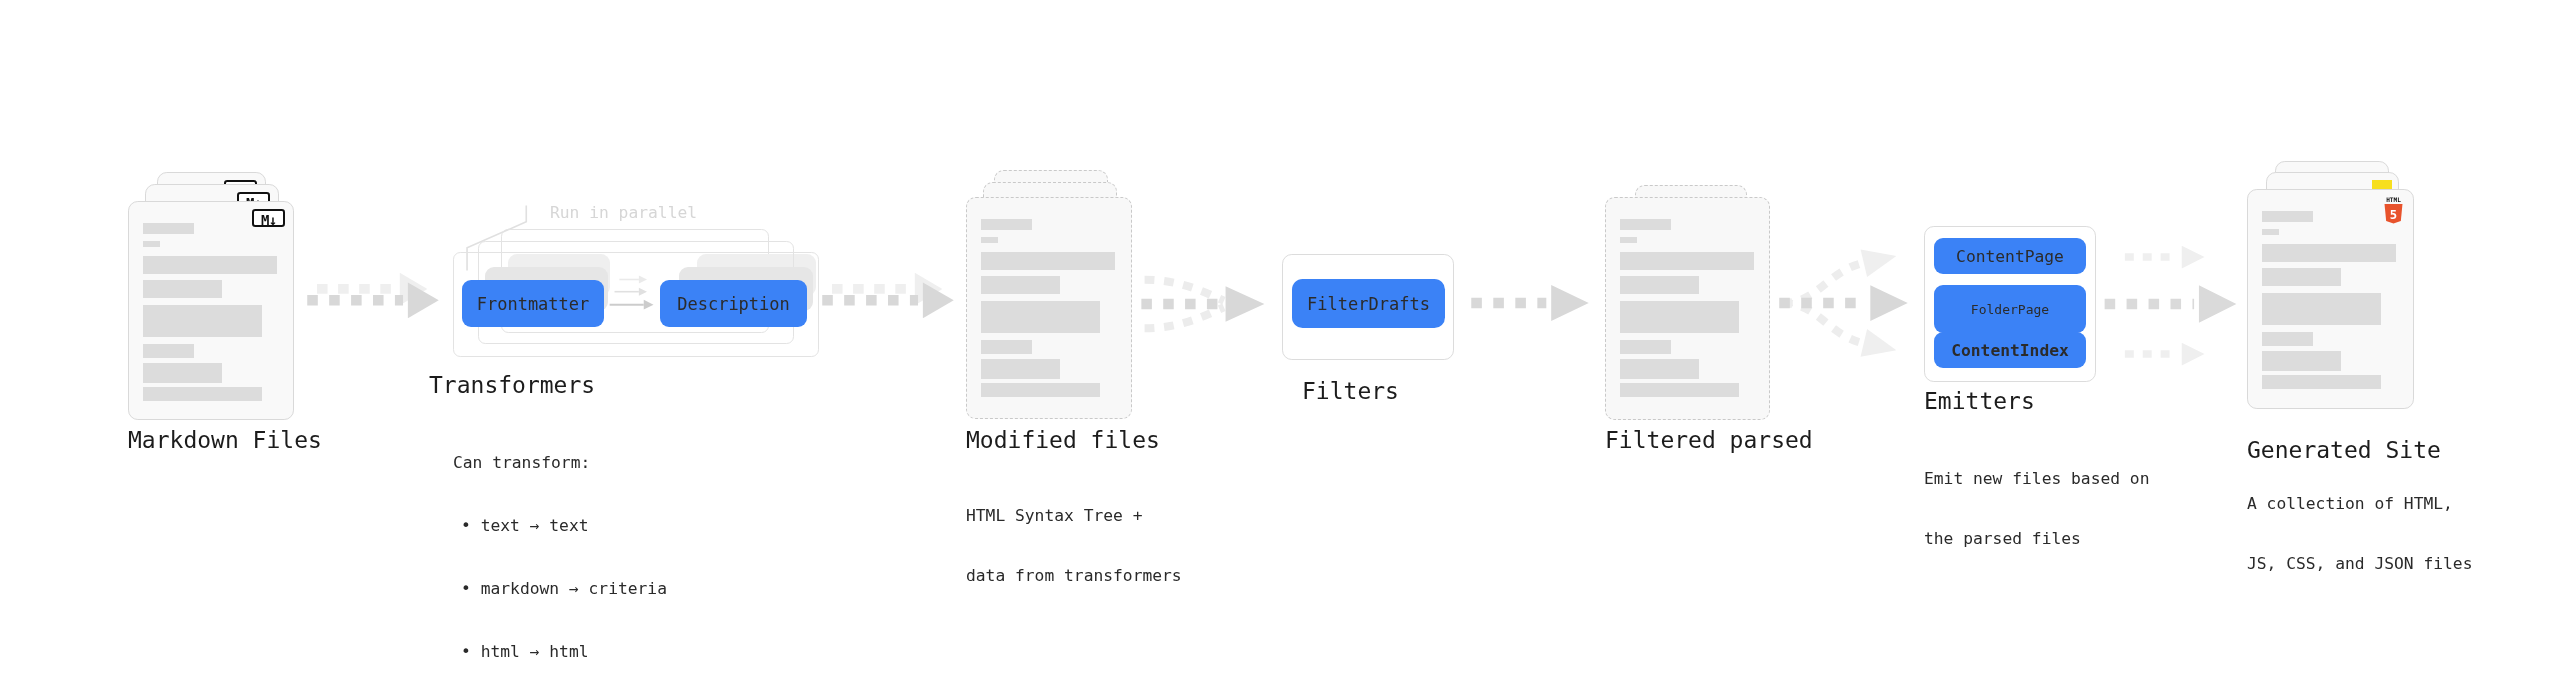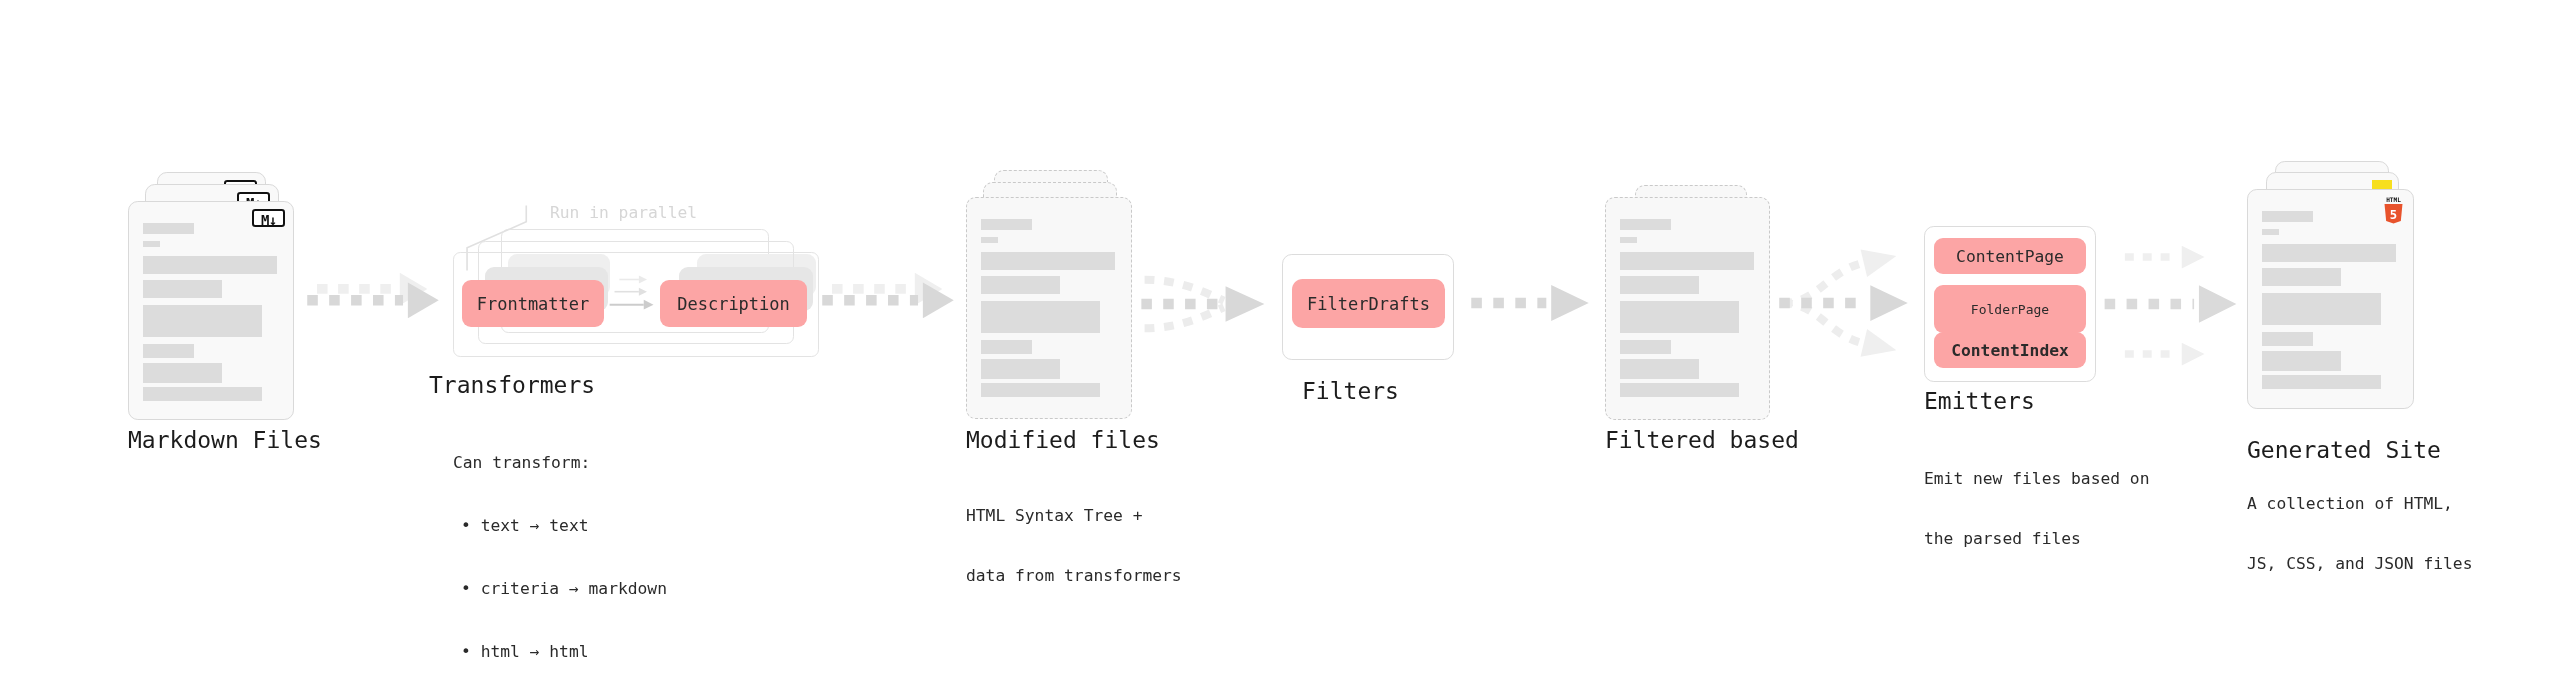--- a/index.html
+++ b/index.html
@@ -30,21 +30,21 @@
   .css-badge{position:absolute;top:3.3px;right:6.5px;width:23px;text-align:center;
              font-size:12px;font-weight:bold;color:#111;line-height:6.5px;margin-top:36px;}
   .css-bar{height:2.4px;background:#2b63f0;margin-top:0.8px;}
   .html5-badge{position:absolute;top:4.9px;right:8.1px;}
 
   
   .tbox{position:absolute;border:1.6px solid #e3e3e3;border-radius:7.3px;background:transparent;box-sizing:border-box;}
   .obox{position:absolute;border:1.6px solid #dcdcdc;border-radius:9.8px;background:transparent;box-sizing:border-box;}
   .pill{position:absolute;border-radius:9px;display:flex;align-items:center;justify-content:center;
         font-size:17px;color:#2b2b2b;box-sizing:border-box;}
-  .pill.f{background:#fca5a5;}
+  .pill.f{background:#3b82f6;}
   .pill.m{background:#e6e6e6;}
   .pill.b{background:#efefef;}
 
   
   .h1{position:absolute;font-size:23px;font-weight:500;color:#1c1c1c;white-space:pre;}
   .desc{position:absolute;font-size:16.3px;color:#2a2a2a;line-height:20.3px;white-space:pre;}
   .desc26{line-height:21px;}
   .note{position:absolute;font-size:16.3px;color:#d6d6d6;white-space:pre;}
 
   svg.arr{position:absolute;}
@@ -105,21 +105,21 @@
     <line x1="8" y1="23" x2="38" y2="23" stroke="#e0e0e0" stroke-width="2"></line>
       <polygon points="38,18 38,28 48,23" fill="#e0e0e0"></polygon>
     <line x1="2" y1="39" x2="44" y2="39" stroke="#cccccc" stroke-width="2.5"></line>
       <polygon points="44,33 44,45 56,39" fill="#cccccc"></polygon>
   </svg>
 
   <div class="h1" style="left:429px;top:372px;">Transformers</div>
   <div class="desc desc26" style="left:453px;top:410px;">
     <div>Can transform:</div>
     <div style="padding-left:8.1px;">• text → text</div>
-    <div style="padding-left:8.1px;">• criteria → markdown</div>
+    <div style="padding-left:8.1px;">• markdown → criteria</div>
     <div style="padding-left:8.1px;">• html → html</div>
   </div>
 
   <svg class="arr" style="left:819px;top:267px;" width="138" height="65" viewBox="0 0 170 80">
     <line x1="16" y1="27" x2="112" y2="27" stroke="#efefef" stroke-width="12" stroke-dasharray="13 13"></line>
     <polygon points="118,7 118,47 152,27" fill="#efefef"></polygon>
     <line x1="4" y1="41" x2="122" y2="41" stroke="#d8d8d8" stroke-width="13" stroke-dasharray="13 14"></line>
     <polygon points="128,19 128,63 166,41" fill="#d8d8d8"></polygon>
   </svg>
 
@@ -165,21 +165,21 @@
       <div class="bar b1"></div>
       <div class="bar b2"></div>
       <div class="bar b3"></div>
       <div class="bar b4"></div>
       <div class="bar b5"></div>
       <div class="bar b6"></div>
       <div class="bar b7"></div>
       <div class="bar b8"></div>
     </div>
   </div>
-  <div class="h1" style="left:1605px;top:427px;">Filtered based</div>
+  <div class="h1" style="left:1605px;top:427px;">Filtered parsed</div>
 
   <svg class="arr" style="left:1776px;top:238px;" width="135" height="135" viewBox="0 0 166 166">
     <path d="M 8 80 C 50 80 62 44 102 32" stroke="#ededed" stroke-width="10" stroke-dasharray="12 12" fill="none"></path>
     <polygon points="104,14 112,48 148,22" fill="#efefef"></polygon>
     <path d="M 8 80 C 50 80 62 116 102 128" stroke="#ededed" stroke-width="10" stroke-dasharray="12 12" fill="none"></path>
     <polygon points="112,112 104,146 148,138" fill="#efefef"></polygon>
     <line x1="4" y1="80" x2="110" y2="80" stroke="#d8d8d8" stroke-width="13" stroke-dasharray="13 14"></line>
     <polygon points="116,58 116,102 162,80" fill="#d8d8d8"></polygon>
   </svg>
 

